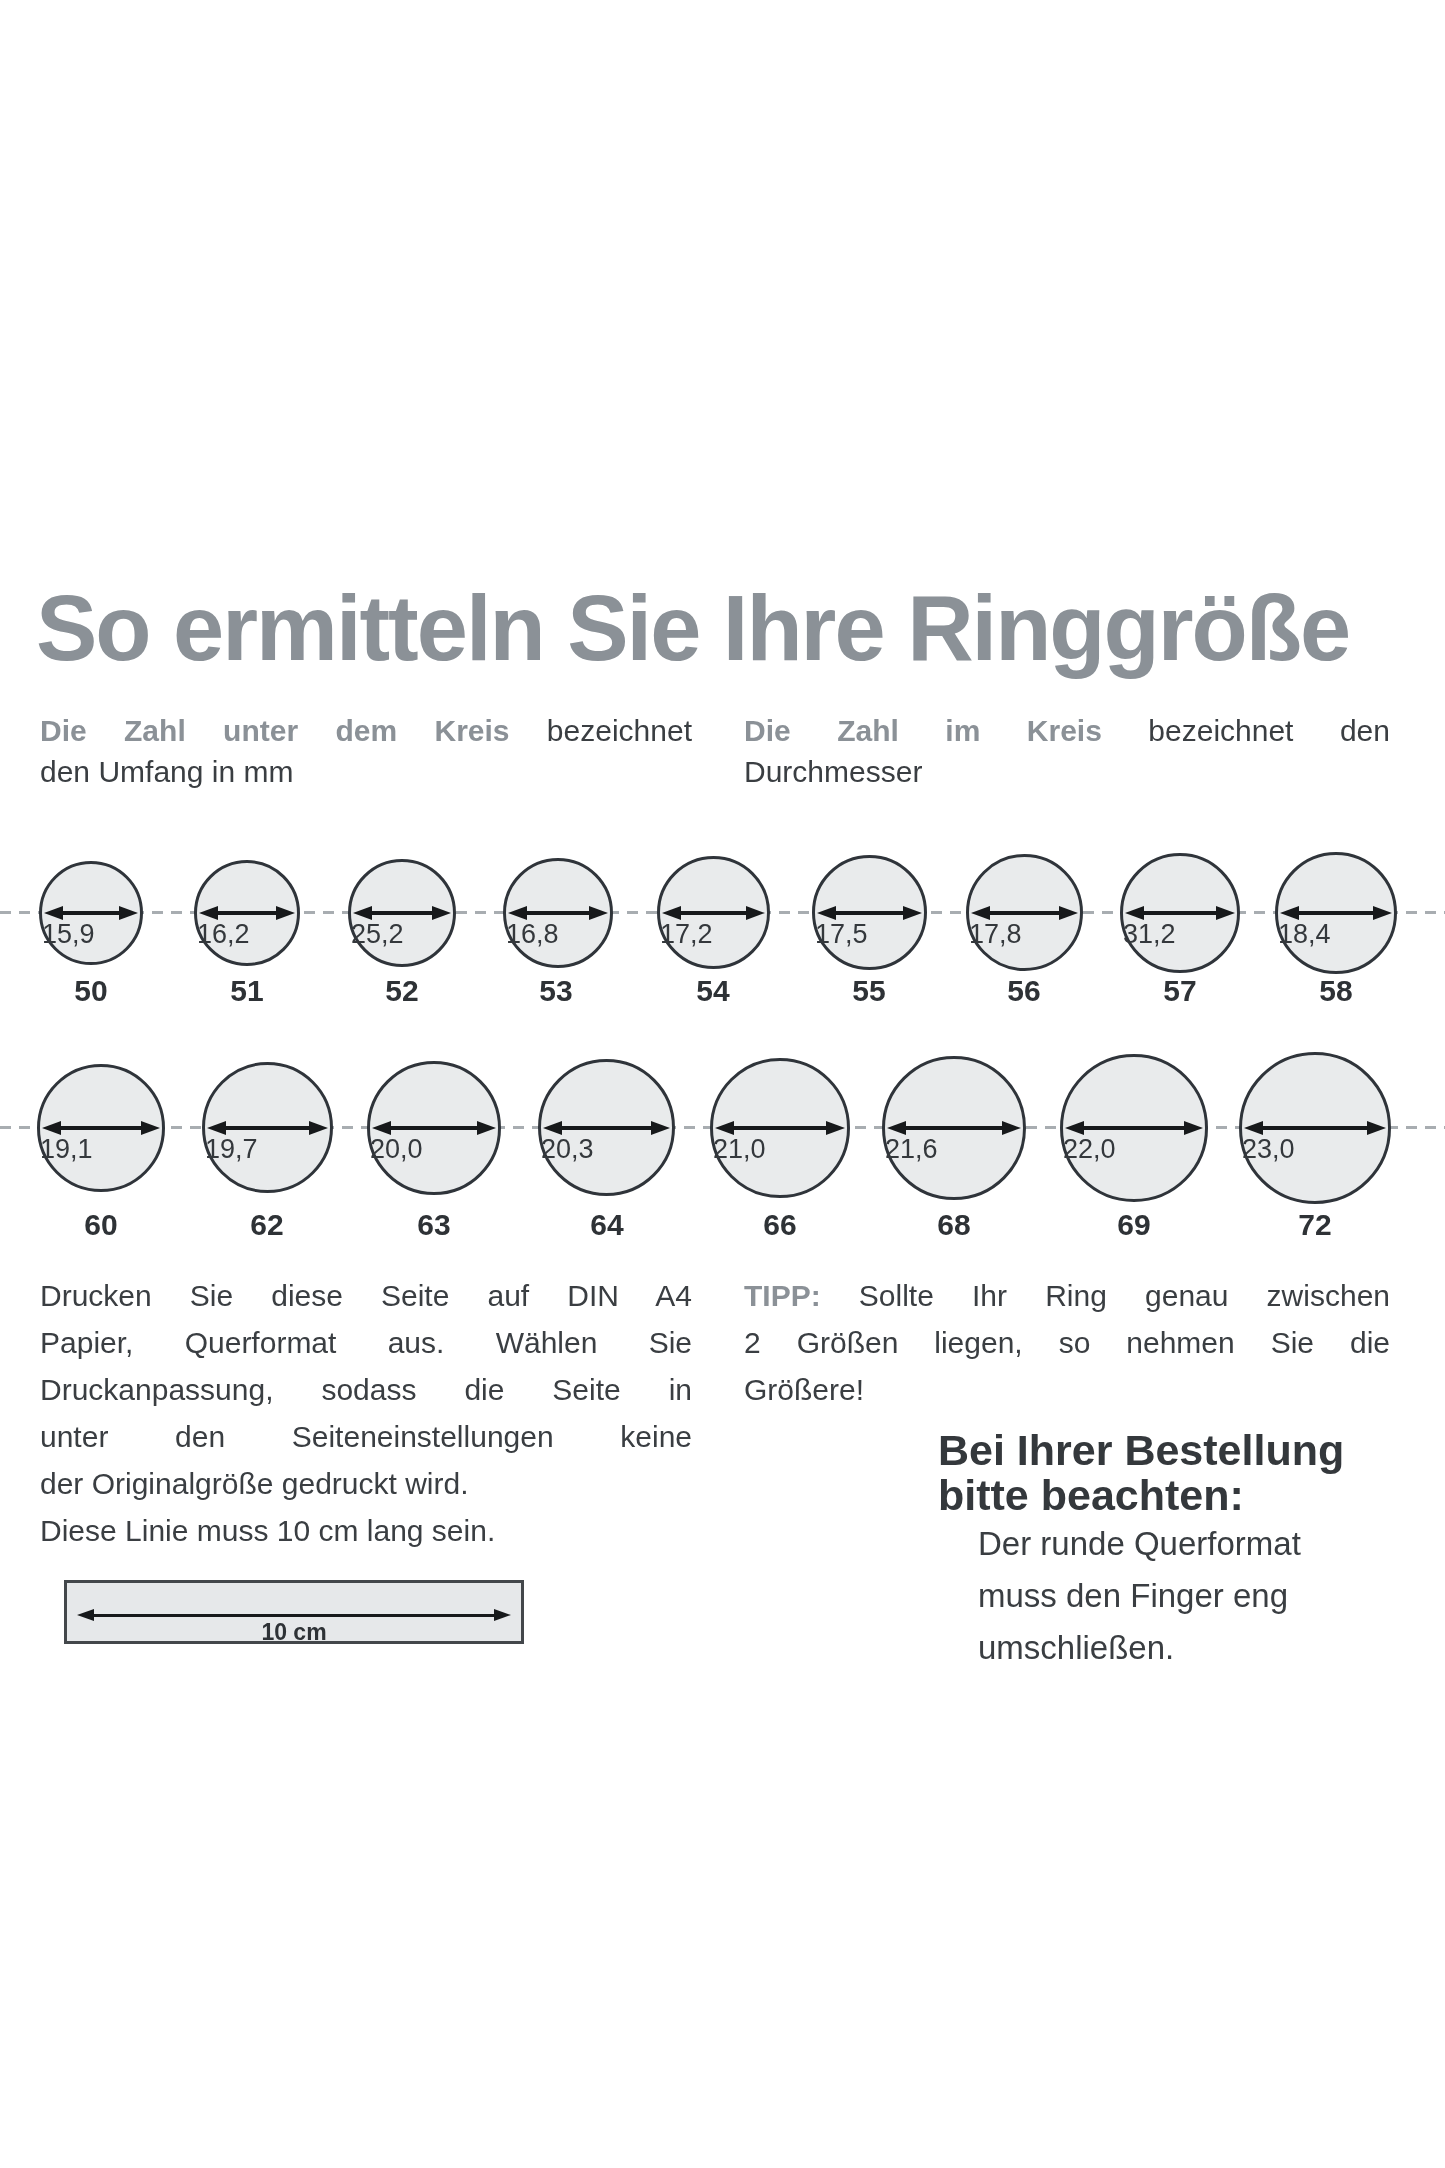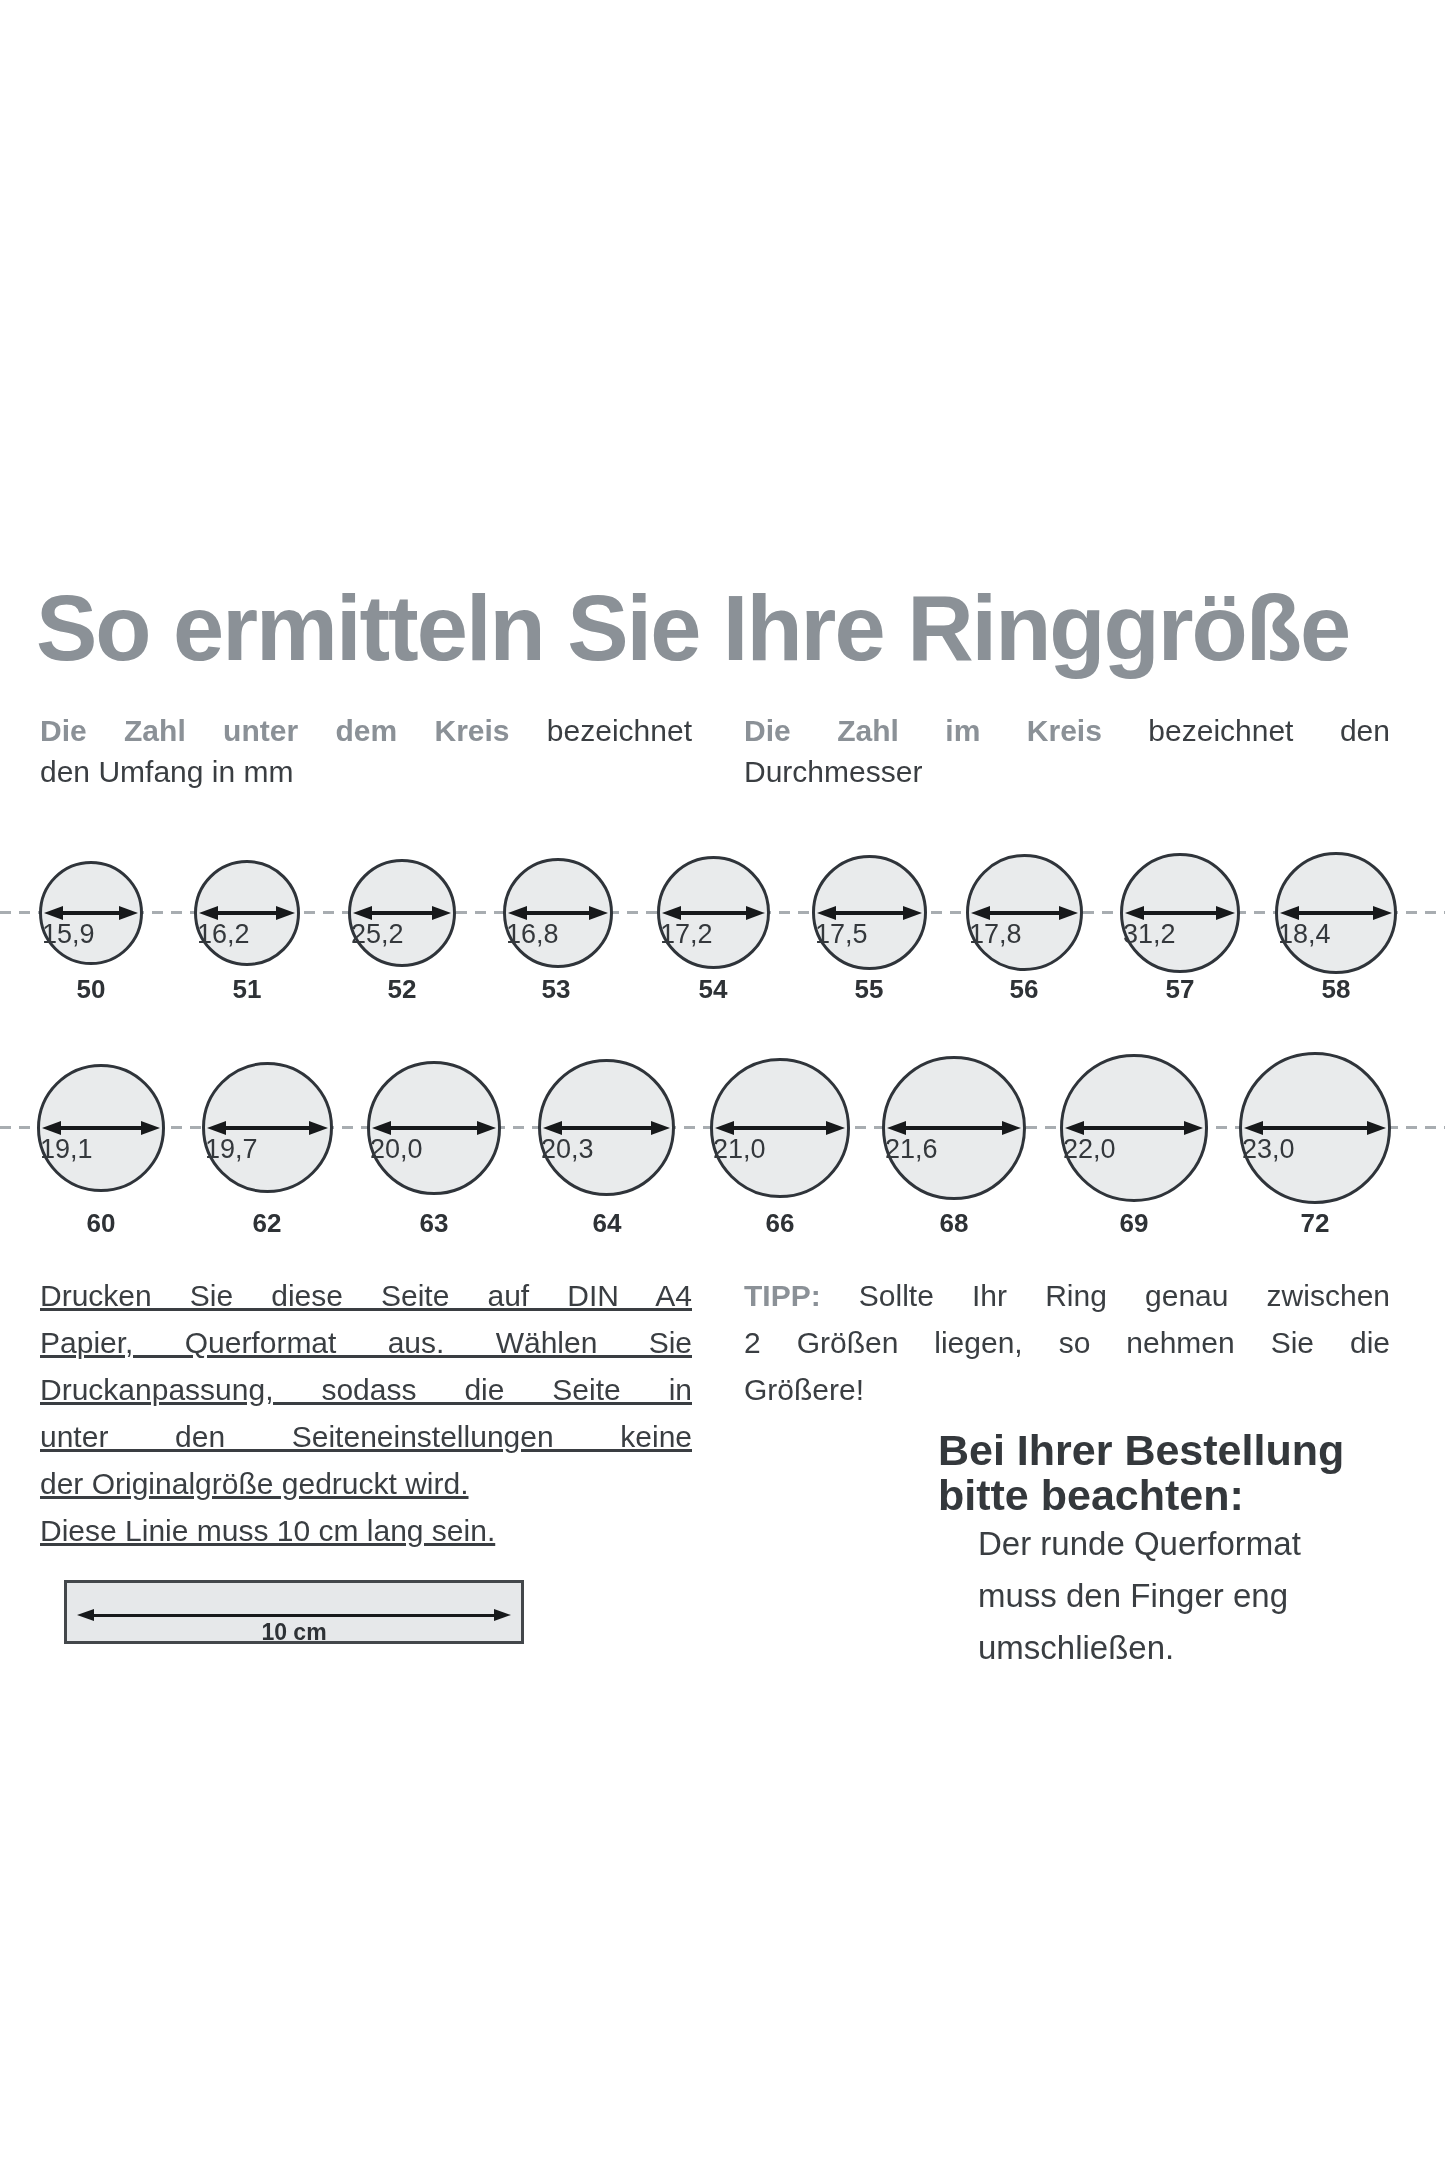--- a/index.html
+++ b/index.html
@@ -31,24 +31,24 @@
   }
   .ah-l{width:0;height:0;border-top:7px solid transparent;border-bottom:7px solid transparent;border-right:19px solid #17191b;}
   .ah-r{width:0;height:0;border-top:7px solid transparent;border-bottom:7px solid transparent;border-left:19px solid #17191b;}
   .sh{flex:1;height:4px;background:#17191b;}
   .dia{
     position:absolute;top:50%;margin-top:6px;left:0;right:0;text-align:left;
     font-size:27px;color:#34383c;
   }
   .size-num{
     position:absolute;width:104px;text-align:center;font-weight:bold;
-    font-size:26px;color:#2e3236;z-index:1;
+    font-size:30px;color:#2e3236;z-index:1;
   }
   .para{position:absolute;font-size:30px;line-height:47px;color:#3a3e42;}
-  .para-left{left:40px;top:1272px;width:652px;text-decoration:underline;}
+  .para-left{left:40px;top:1272px;width:652px;}
   .para-tip{left:744px;top:1272px;width:646px;}
   .order-h{
     position:absolute;left:938px;top:1428px;font-size:43px;font-weight:bold;
     line-height:45px;color:#34383c;
   }
   .order-b{position:absolute;left:978px;top:1518px;font-size:33px;line-height:52px;color:#3a3e42;}
   .ruler{
     position:absolute;left:28px;top:1580px;width:460px;height:64px;
     background:#e6e8ea;border:3px solid #43474b;box-sizing:border-box;z-index:1;margin-left:36px;
   }

